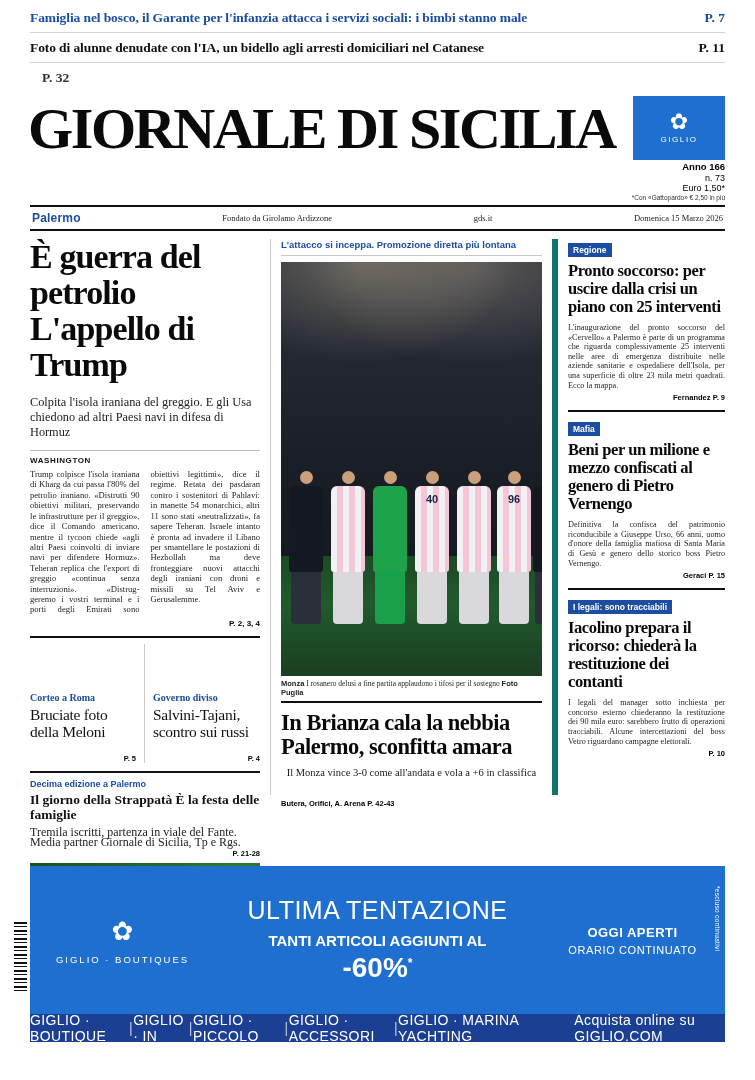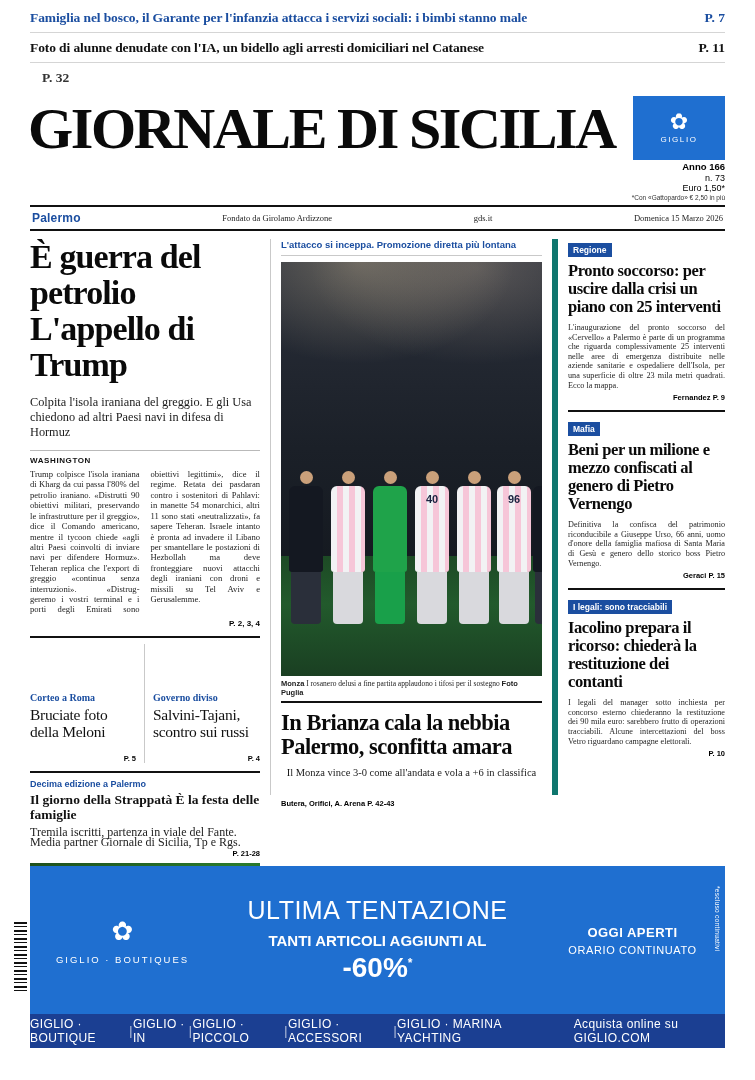--- a/index.html
+++ b/index.html
@@ -218,24 +218,24 @@
   .ad-center .l3 sup { font-size: 12px; }
   .ad-right { width: 185px; display: flex; flex-direction: column; align-items: center; justify-content: center; }
   .ad-right .r1 { font-family: "Liberation Sans", sans-serif; font-weight: bold; font-size: 13px; letter-spacing: 0.5px; }
   .ad-right .r2 { font-family: "Liberation Sans", sans-serif; font-size: 11px; letter-spacing: 0.6px; margin-top: 4px; }
   .ad-note {
     position: absolute; right: 4px; top: 20px;
     writing-mode: vertical-rl; font-family: "Liberation Sans", sans-serif;
     font-size: 6.5px; color: #fff; letter-spacing: .3px;
   }
   .ad-foot {
-    position: absolute; left: 30px; right: 30px; top: 1014px; height: 34px;
+    position: absolute; left: 30px; right: 30px; top: 1014px; height: 28px;
     background: #1b3f92; color: #fff;
     display: flex; align-items: center; justify-content: center; 
-    font-family: "Liberation Sans", sans-serif; font-size: 12px; letter-spacing: .4px;
+    font-family: "Liberation Sans", sans-serif; font-size: 14px; letter-spacing: .4px;
   }
   .ad-foot .sep { opacity: .7; }
   .ad-foot .buy { margin-left: 36px; }
 
   
   .barcode {
     position: absolute; left: 14px; top: 922px; width: 13px; height: 72px;
     background: repeating-linear-gradient(180deg,#111 0 2px,#fff 2px 4px,#111 4px 5px,#fff 5px 8px);
   }
 </style>

